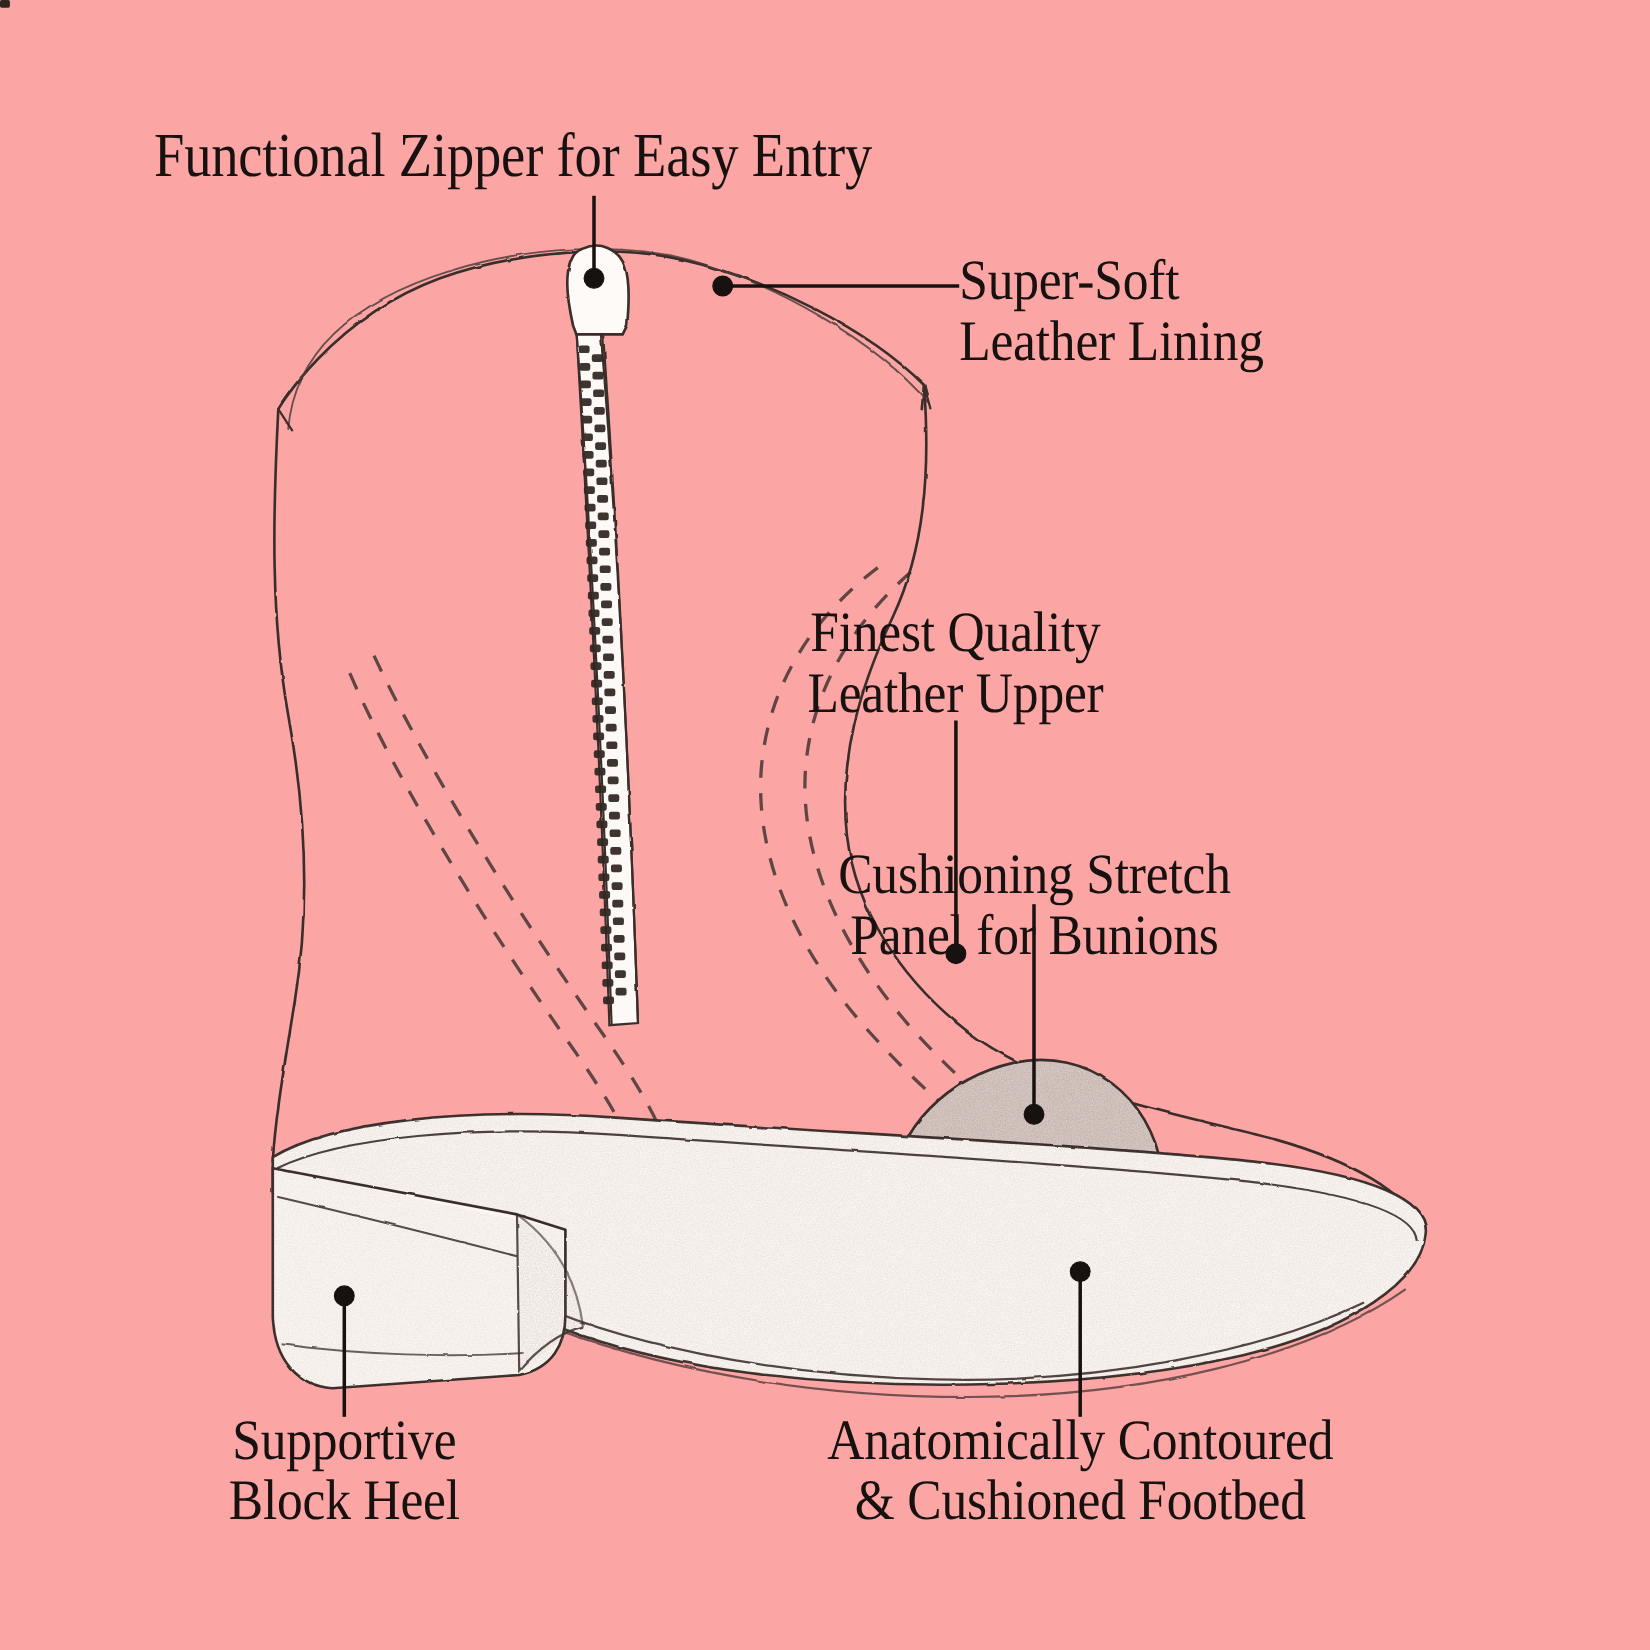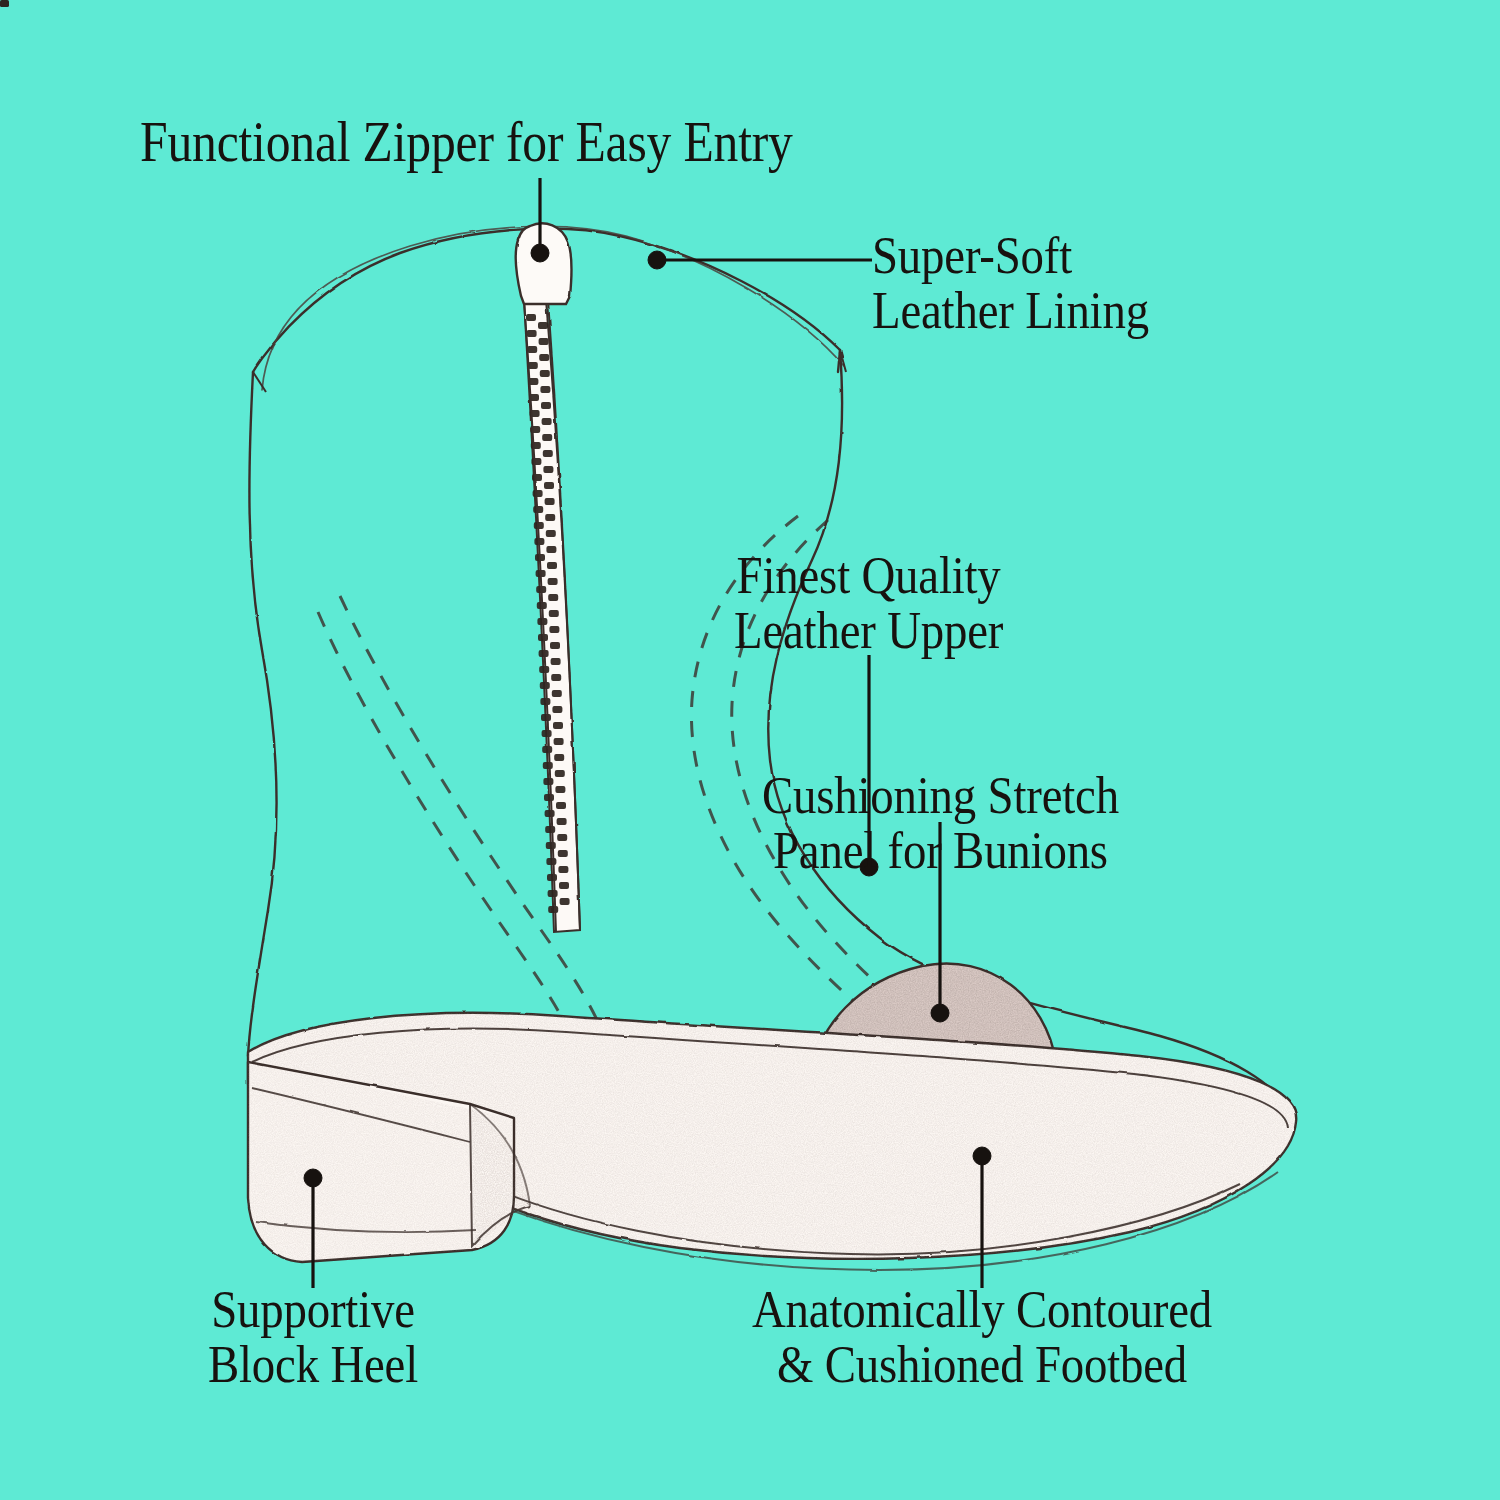--- a/index.html
+++ b/index.html
@@ -77,21 +77,21 @@
     top: 1282px;
     font-size: 52px;
     text-align: center;
     transform: scaleX(0.9);
     transform-origin: left top;
   }
 </style>
 </head>
 <body>
 
-<div id="infographic" style="background: #5eead4;">
+<div id="infographic" style="background: #fca5a5;">
 
   <svg id="art" viewBox="0 0 1500 1500" xmlns="http://www.w3.org/2000/svg">
     <defs>
       <filter id="grainFilter" x="-20%" y="-20%" width="140%" height="140%">
         <feTurbulence type="fractalNoise" baseFrequency="0.85" numOctaves="3" seed="7" result="n"></feTurbulence>
         <feColorMatrix in="n" type="matrix" values="0 0 0 0 0.32  0 0 0 0 0.26  0 0 0 0 0.24  0 0 0 -1.15 0.85" result="g"></feColorMatrix>
         <feComposite in="g" in2="SourceGraphic" operator="in"></feComposite>
       </filter>
       <filter id="grainSoft" x="-20%" y="-20%" width="140%" height="140%">
         <feTurbulence type="fractalNoise" baseFrequency="0.9" numOctaves="3" seed="19" result="n"></feTurbulence>

